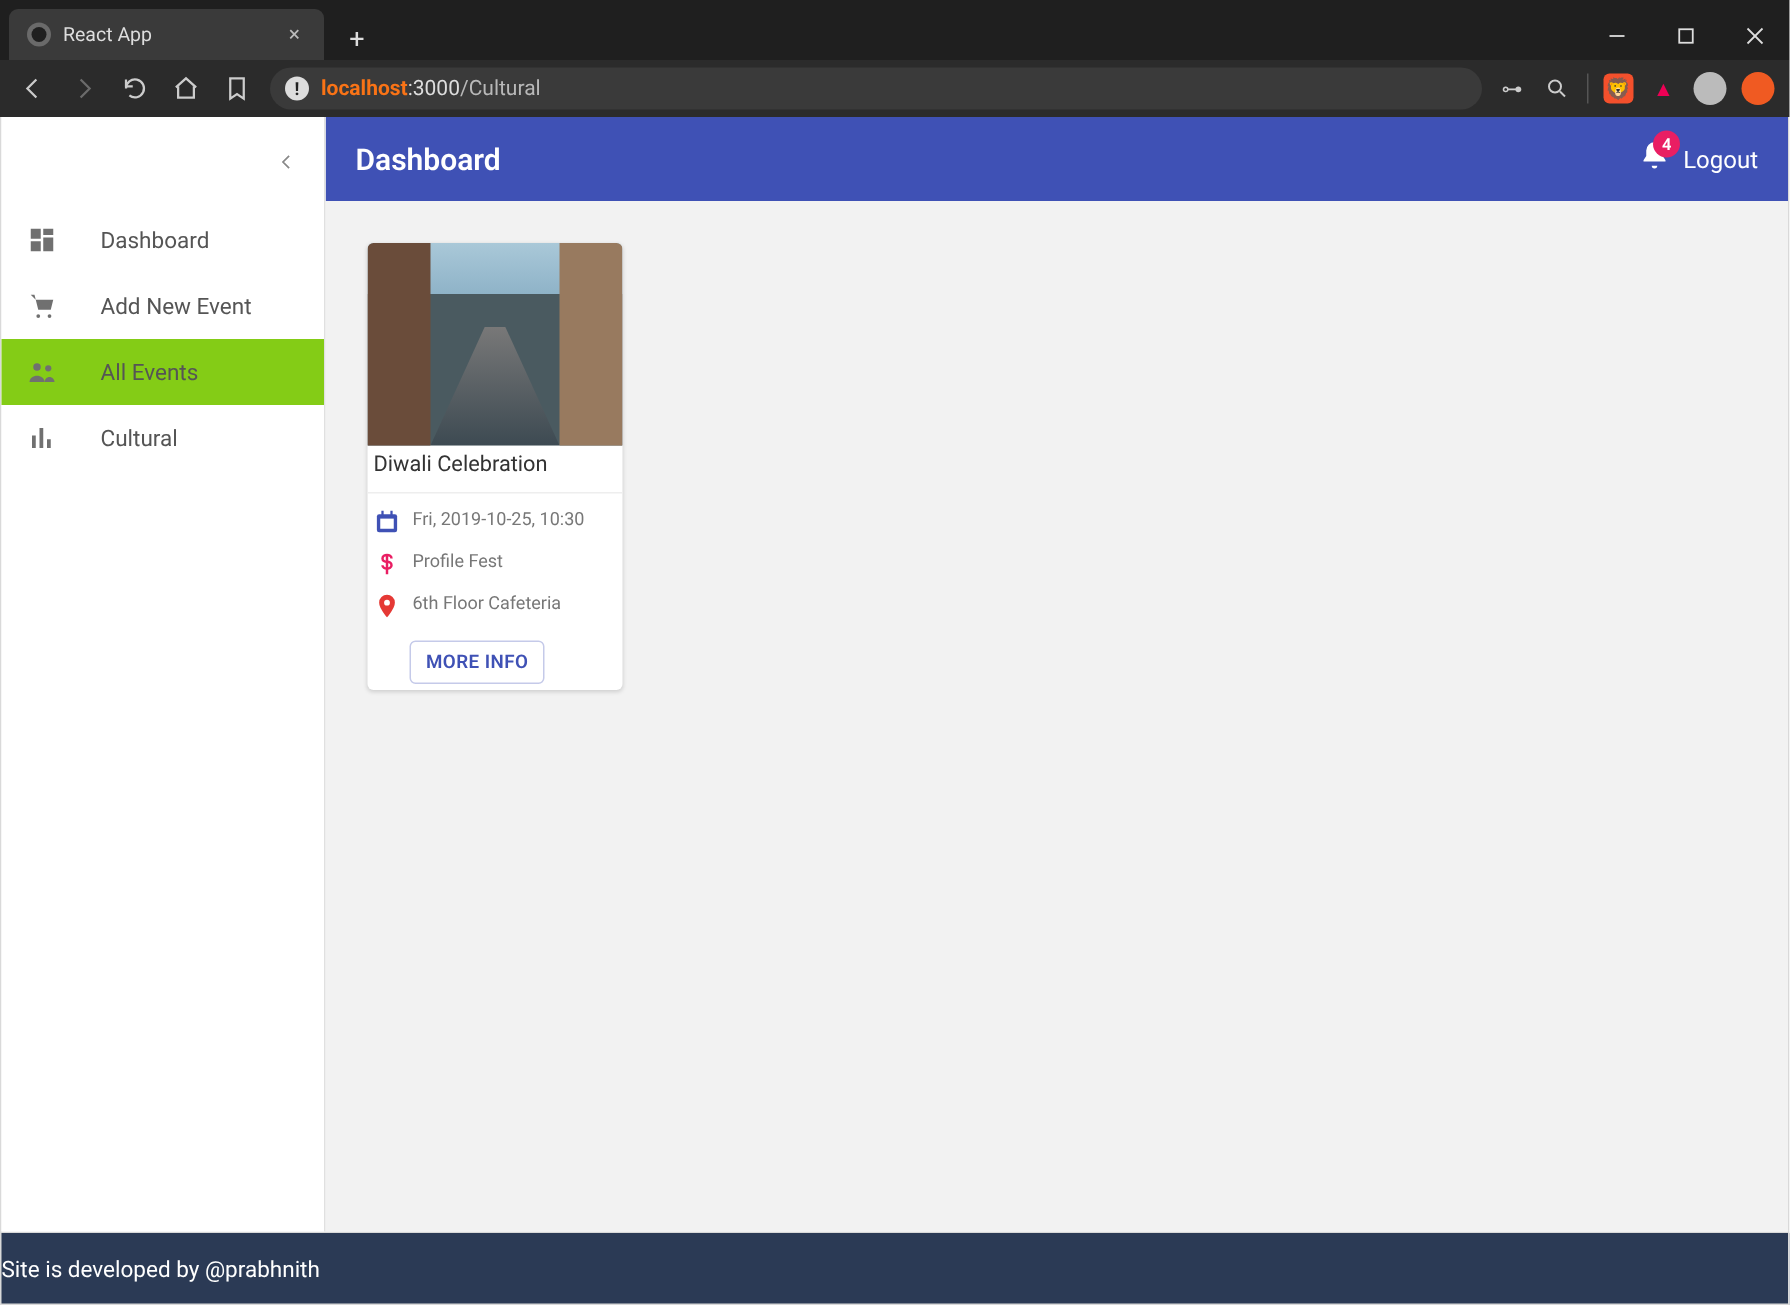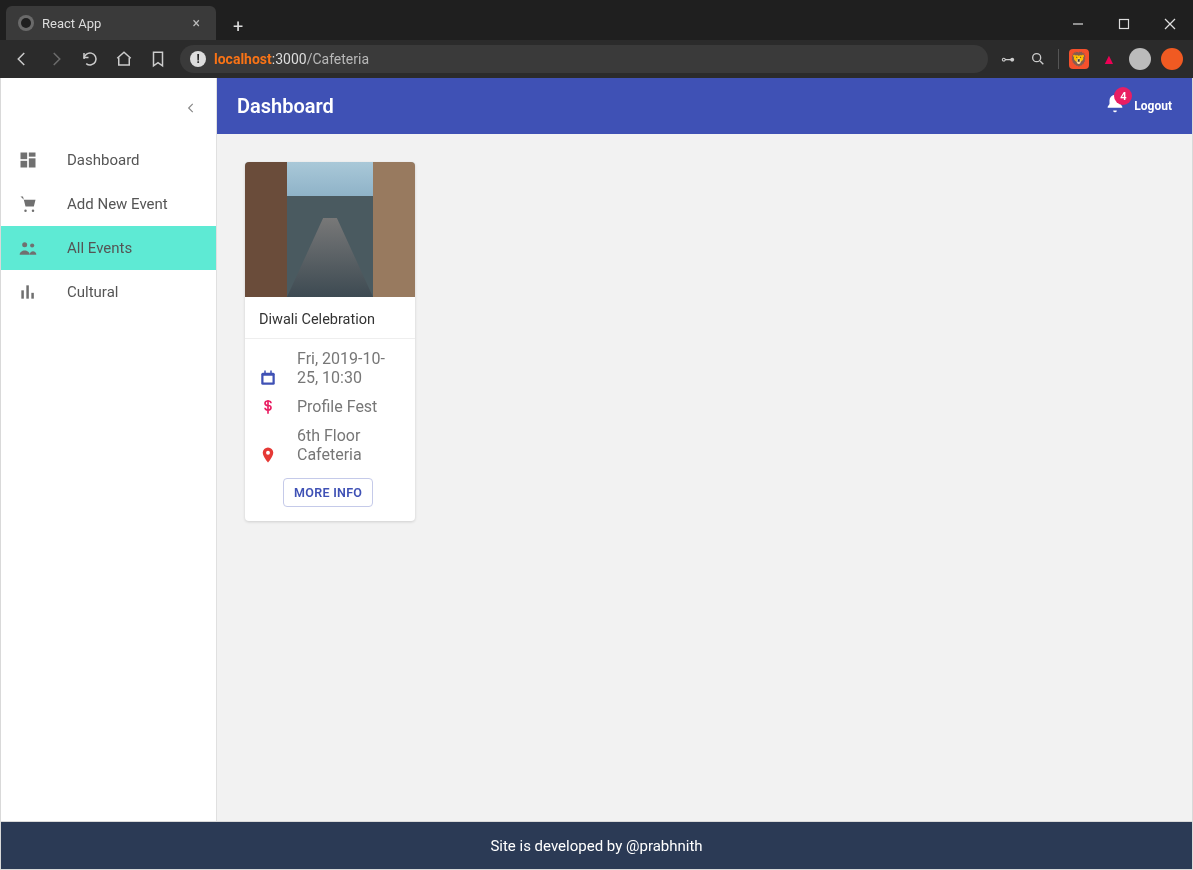--- a/index.html
+++ b/index.html
@@ -32,48 +32,48 @@
 .sep { width:1px; height:20px; background:#555; }
 .avatar-circle { width:22px;height:22px;border-radius:50%; }
 
 
 .app { display:flex; height: calc(870px - 78px - 48px); border:1px solid #d9d9d9; border-top:none; }
 .sidebar { width:216px; background:#fff; border-right:1px solid #e0e0e0; position:relative; }
 .collapse { position:absolute; top:22px; right:18px; cursor:pointer; }
 .collapse svg { width:14px;height:14px;stroke:#888;stroke-width:2;fill:none; }
 .nav { margin-top:60px; }
 .nav-item { display:flex; align-items:center; height:44px; padding-left:16px; gap:28px; font-size:15px; color:#555; cursor:pointer; }
-.nav-item.active { background:#5eead4; }
+.nav-item.active { background:#84cc16; }
 .nav-item .icon { width:22px;height:22px;display:flex;align-items:center;justify-content:center; }
 .nav-item .icon svg { width:20px;height:20px;fill:#707070; }
 
 .main { flex:1; display:flex; flex-direction:column; background:#f2f2f2; }
 .appbar { height:56px; background:#3f51b5; color:#fff; display:flex; align-items:center; padding:0 20px; }
 .appbar h1 { font-size:20px; font-weight:600; flex:1; }
 .bell { position:relative; margin-right:8px; cursor:pointer; }
 .bell svg { width:22px;height:22px;fill:#fff; }
 .badge { position:absolute; top:-6px; right:-6px; background:#e91e63; color:#fff; font-size:11px; font-weight:600; width:18px;height:18px;border-radius:50%;display:flex;align-items:center;justify-content:center; }
-.logout { font-size:12px; cursor:pointer;font-weight:bold; }
+.logout { font-size:16px; cursor:pointer; }
 
 .content { padding:28px; flex:1; overflow:auto; }
 .card { width:170px; background:#fff; border-radius:4px; box-shadow:0 1px 3px rgba(0,0,0,0.15); overflow:hidden; }
 .card-img { height:135px; background:linear-gradient(180deg,#a9c8d8 0%,#8fb3c8 25%,#4a5a60 25%,#4a5a60 100%); position:relative; }
 .card-img::before, .card-img::after { content:""; position:absolute; top:0; bottom:0; width:42px; background:#6a4c3a; }
 .card-img::before { left:0; }
 .card-img::after { right:0; background:#987a5f; }
 .road { position:absolute; left:42px; right:42px; top:56px; bottom:0; background:linear-gradient(180deg,#787878 0%,#3d4a52 100%); clip-path:polygon(42% 0,58% 0,100% 100%,0 100%); }
-.card-body { padding:14px; }
+.card-body { padding:4px; }
 .card-title { font-size:14.5px; color:#333; margin-bottom:10px; }
 .hr { height:1px; background:#eee; margin:4px -14px 10px; }
-.row { display:flex; align-items:flex-end; gap:20px; font-size:16px; color:#777; margin-bottom:10px; }
+.row { display:flex; align-items:flex-start; gap:8px; font-size:12px; color:#777; margin-bottom:10px; }
 .row .ic { width:18px;height:18px;display:flex;align-items:center;justify-content:center; }
 .row .ic svg { width:18px;height:18px; }
 .more-btn { display:inline-block; margin-top:4px; margin-left:24px; padding:6px 10px; border:1px solid #c5cae9; border-radius:4px; color:#3f51b5; font-size:12.5px; font-weight:600; letter-spacing:0.3px; cursor:pointer; background:#fff; }
 
-.footer { height:48px; background:#2b3a55; color:#fff; display:flex; align-items:center; justify-content:center; font-size:15px; border:1px solid #d9d9d9; border-top:none;}
+.footer { height:48px; background:#2b3a55; color:#fff; display:flex; align-items:center; justify-content:flex-start; font-size:15px; border:1px solid #d9d9d9; border-top:none;}
 </style>
 </head>
 <body>
 
 <div class="browser-chrome">
   <div class="titlebar">
     <div class="tab">
       <span class="favicon">
         <svg viewBox="0 0 24 24">
             <circle cx="12" cy="12" r="10"></circle>
@@ -129,21 +129,21 @@
       </div>
     <div class="tool-btn">
         <svg viewBox="0 0 24 24">
           <path d="M6 3h12v18l-6-4-6 4z"></path>
         </svg>
       </div>
 
     <div class="addr">
       <span class="scheme-icon">!</span>
       <span class="host">
-        <b>localhost</b><span>:3000</span><span class="path">/Cafeteria</span>
+        <b>localhost</b><span>:3000</span><span class="path">/Cultural</span>
       </span>
     </div>
 
     <div class="right-icons">
       <div class="ext-icon" style="color:#ccc;">⊶</div>
       <div class="ext-icon">
           <svg viewBox="0 0 24 24" style="stroke:#ccc;stroke-width:2;fill:none;width:16px;height:16px;">
             <circle cx="10" cy="10" r="6"></circle>
             <line x1="15" y1="15" x2="20" y2="20"></line>
           </svg>

